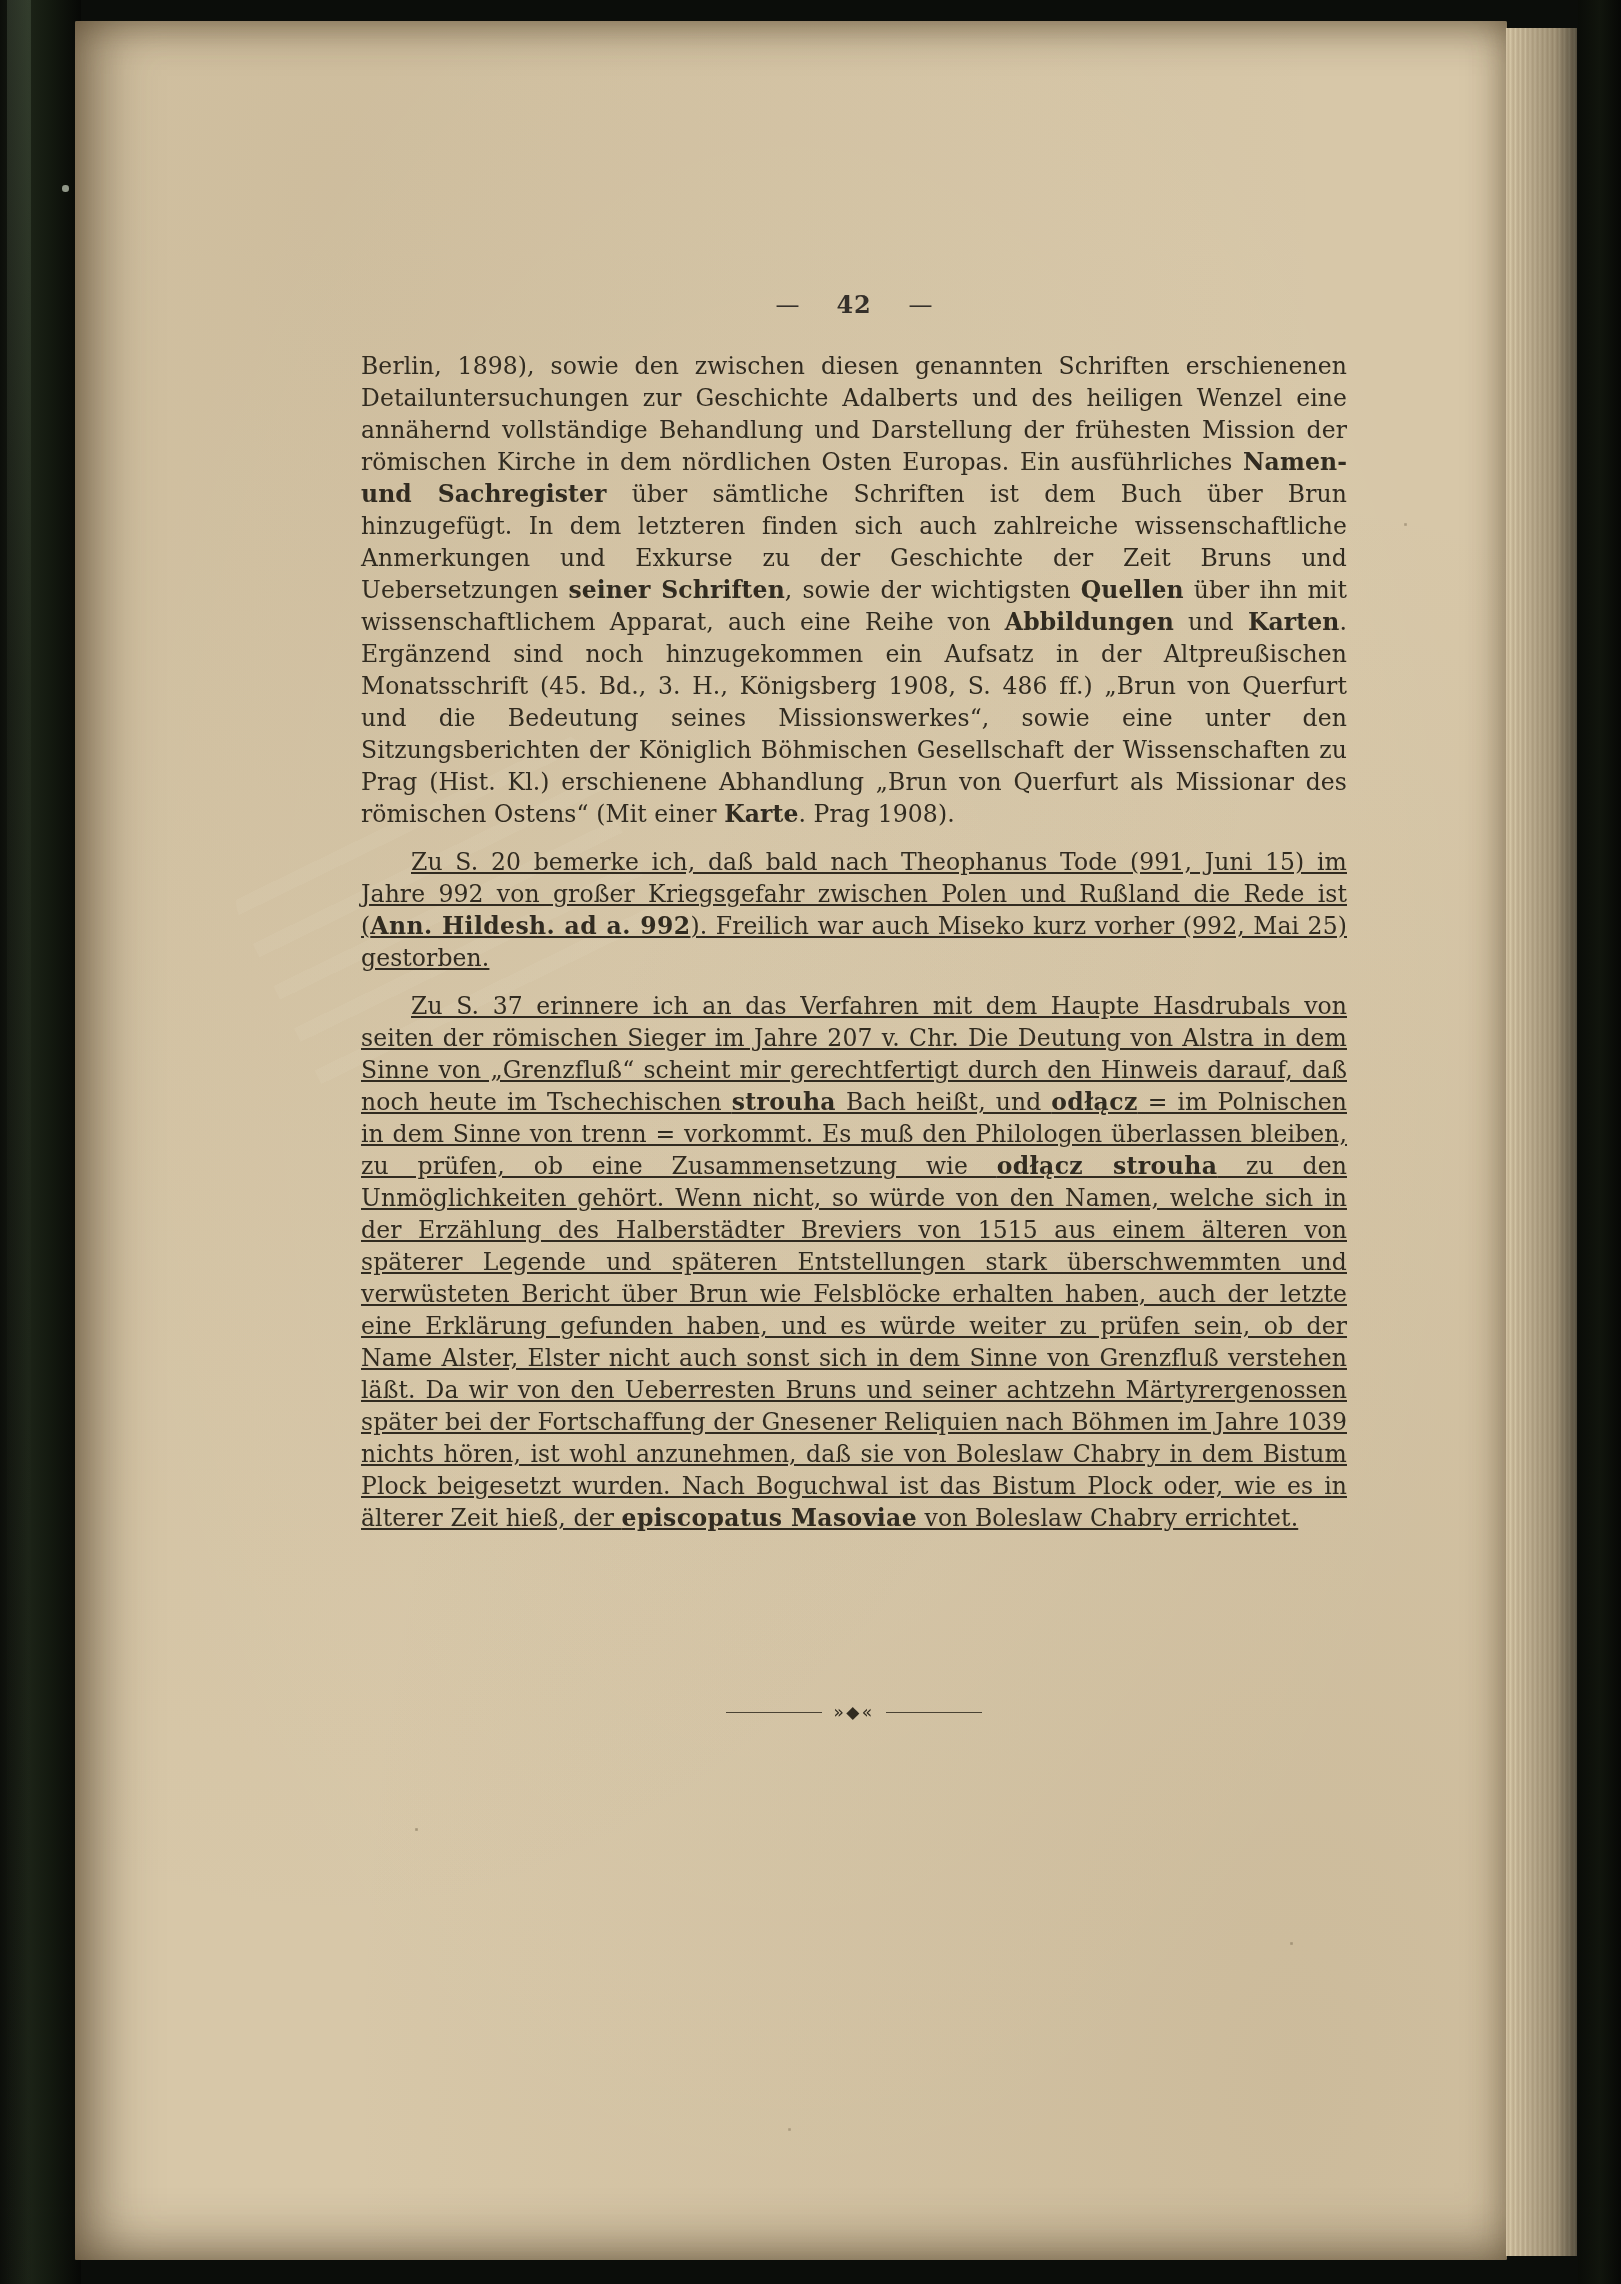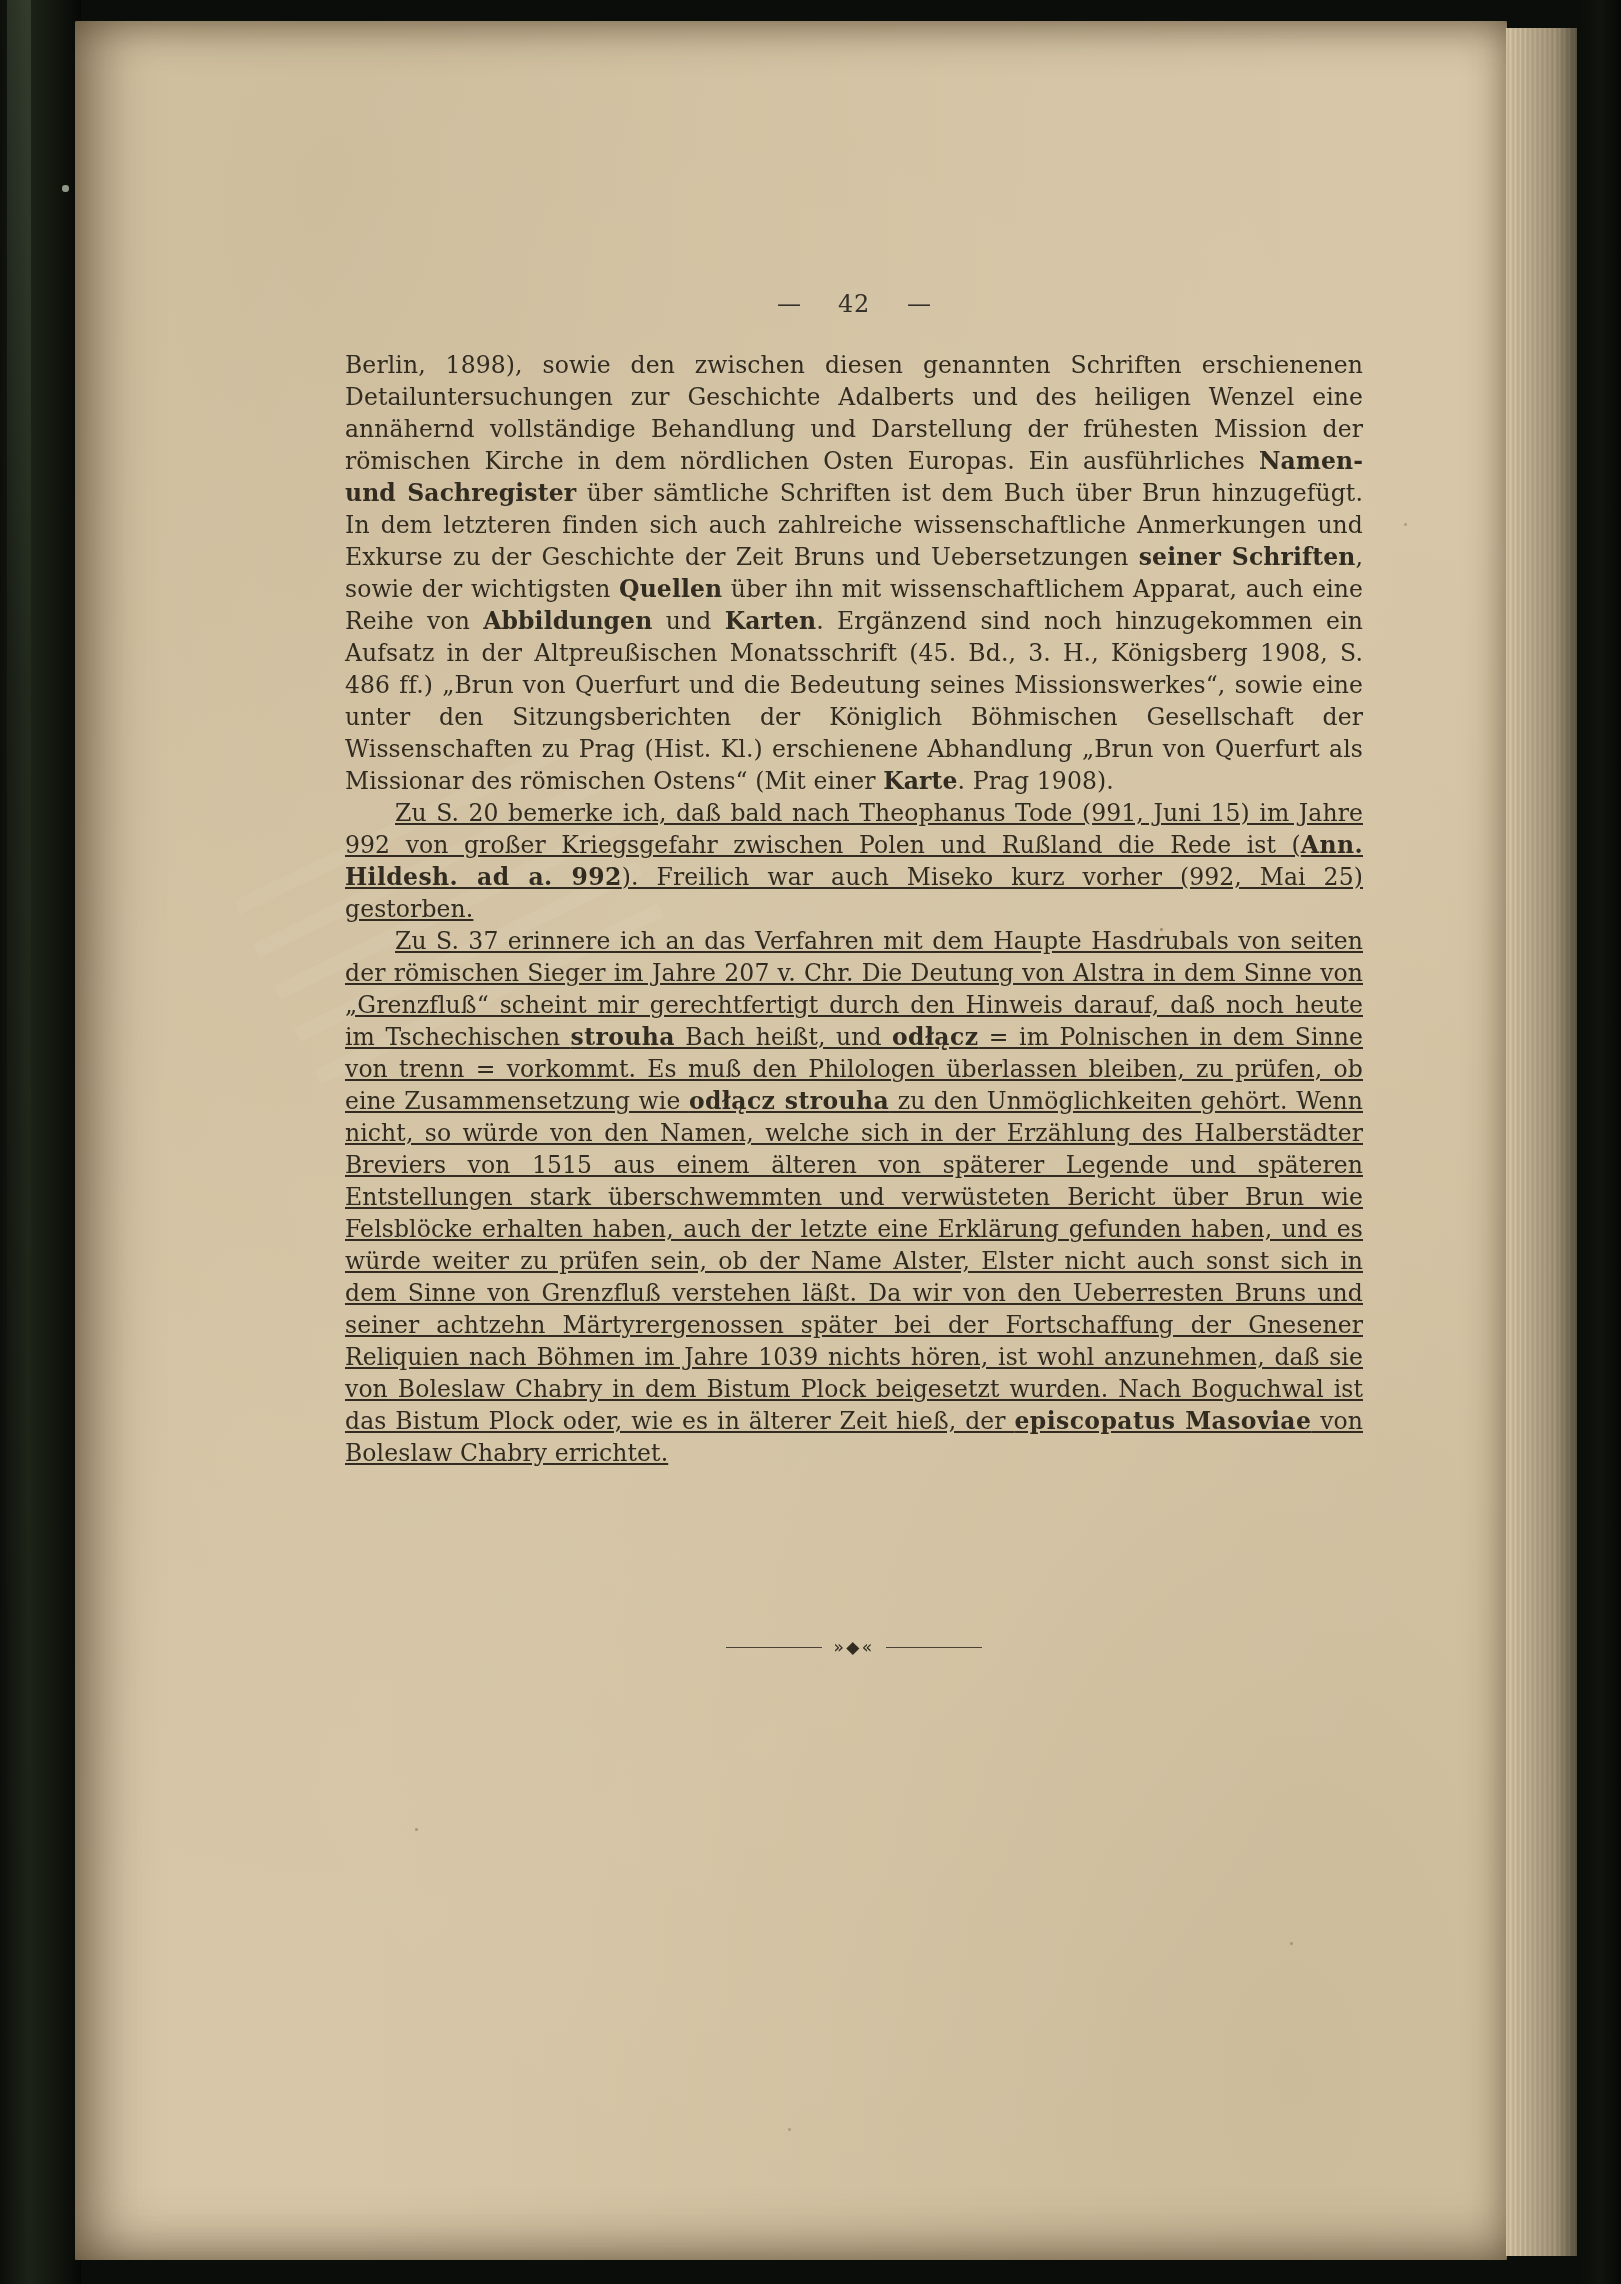--- a/index.html
+++ b/index.html
@@ -103,28 +103,29 @@
     display: flex;
     justify-content: center;
     align-items: center;
     gap: 37px;
     font-size: 24px;
     margin-bottom: 31px;
     color: #35302a;
   }
   .page-header .num {
     letter-spacing: 0.8px;
+    font-weight: bold;
   }
   .paragraphs {
     font-size: 23.5px;
     line-height: 32px;
     letter-spacing: 0.1px;
   }
   .para {
-    margin: 0;
+    margin: 16px;
     text-align: justify;
   }
   .para.indent {
     text-indent: 50px;
     text-decoration: underline;
   }
   .paragraphs span.bold {
     font-weight: bold;
   }
   .paragraphs span.latin {

